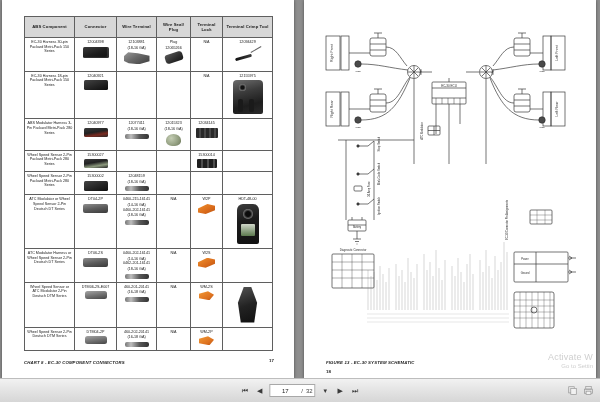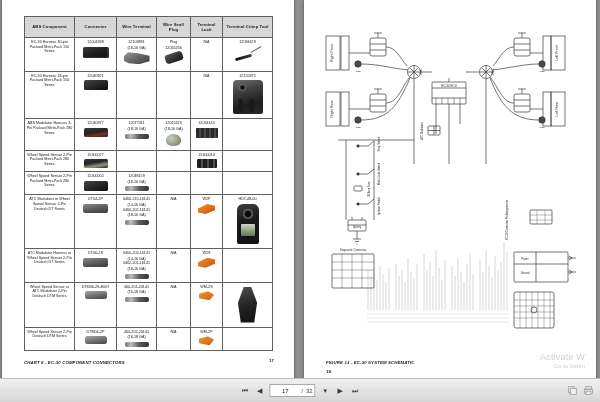--- a/index.html
+++ b/index.html
@@ -98,21 +98,21 @@
     font-size:7px;color:#3a3a3a;cursor:pointer;}
   .pagebox{display:flex;align-items:center;border:1px solid #a8a8a8;background:#fff;
     height:11px;padding:0 2px;gap:3px;}
   .pagebox input{border:0;outline:0;width:26px;font-size:6px;font-family:"Liberation Sans",sans-serif;
     color:#222;background:transparent;text-align:center;padding:0;}
   .pagesep{font-size:6px;color:#444;}
   .tb-right{position:absolute;right:6px;display:flex;align-items:center;gap:5px;}
   .tb-ico{width:11px;height:11px;opacity:.55;}
 
   
-  #watermark{position:absolute;right:15px;bottom:33px;text-align:right;color:#cfcfcf;
+  #watermark{position:absolute;right:7px;bottom:33px;text-align:right;color:#cfcfcf;
     text-shadow:0 0 1px rgba(255,255,255,.5);pointer-events:none;}
   #wm1{font-size:9px;letter-spacing:.2px;}
   #wm2{font-size:6px;margin-top:1px;}
 </style>
 </head>
 <body>
 
 <div id="viewer">
 
   <div id="pages">

